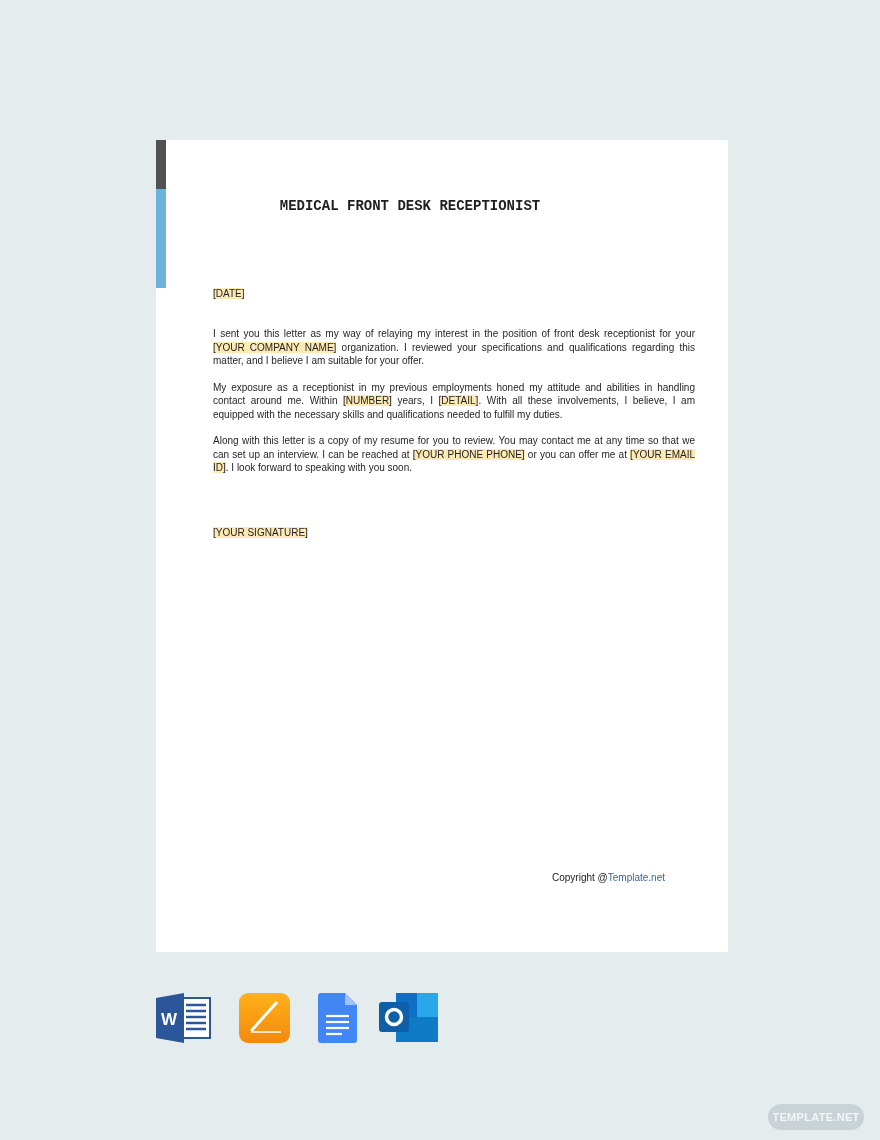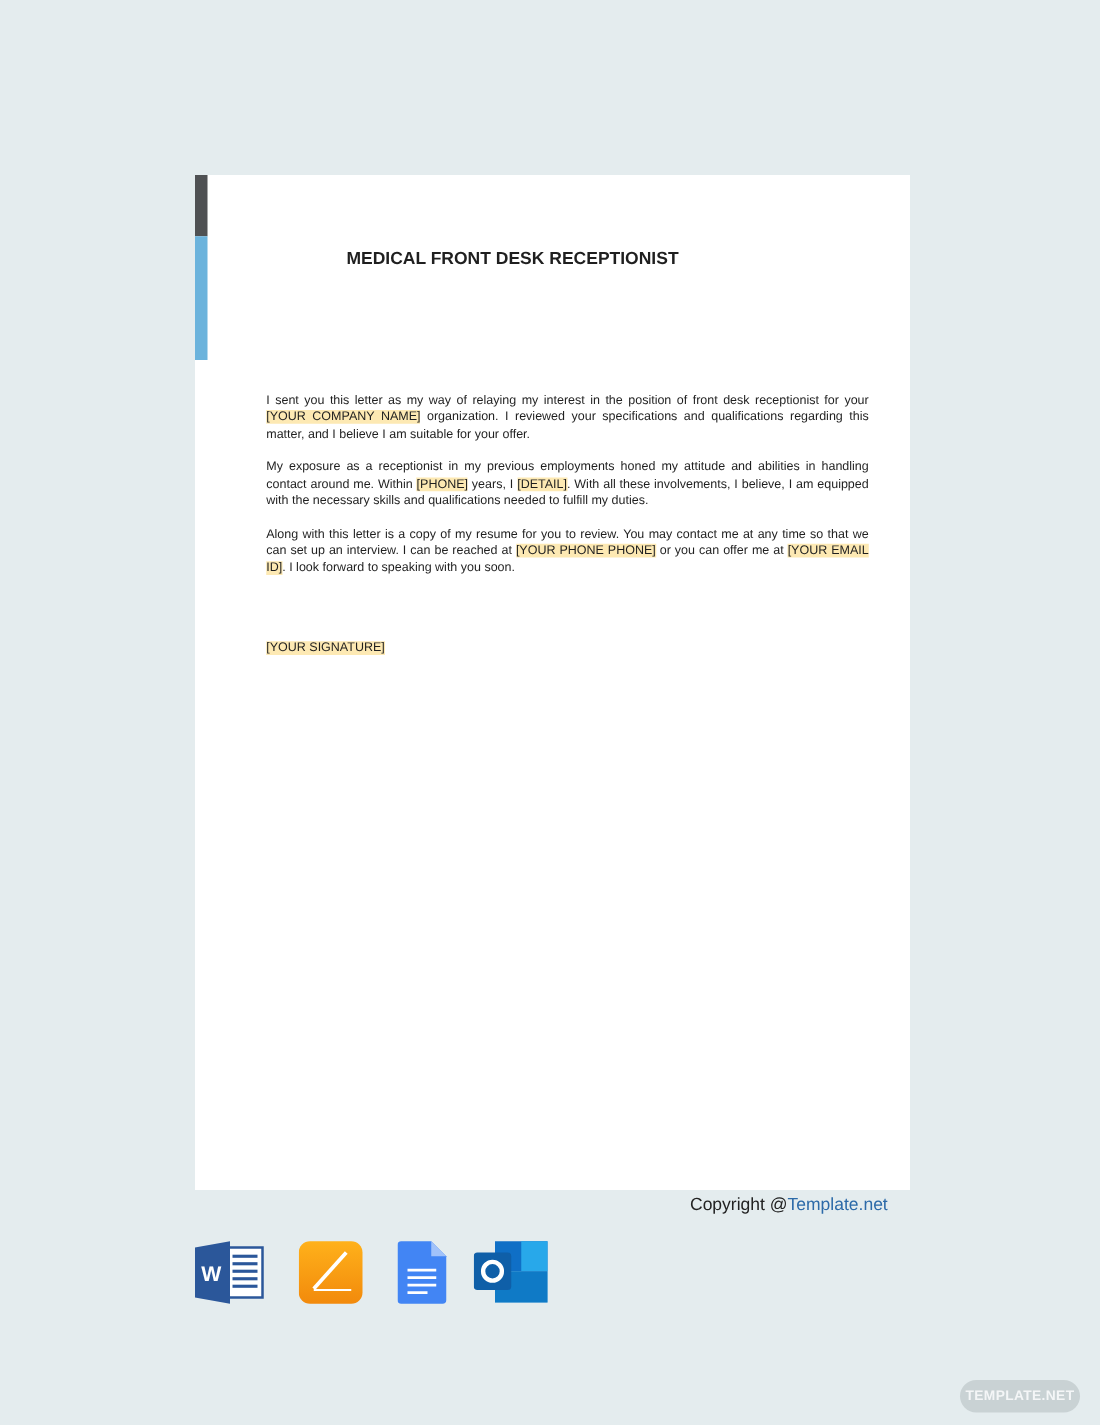--- a/index.html
+++ b/index.html
@@ -7,30 +7,30 @@
     width:880px; height:1140px; background:#e4ecee; position:relative; overflow:hidden;
     font-family:"Liberation Sans", sans-serif;
   }
   .page {
     position:absolute; left:156px; top:140px; width:572px; height:812px; background:#ffffff;
   }
   .bar-dark { position:absolute; left:0; top:0; width:10px; height:49px; background:#4f5153; }
   .bar-blue { position:absolute; left:0; top:49px; width:10px; height:99px; background:#6bb3dc; }
   .title {
     position:absolute; left:0; width:508px; top:57px; text-align:center;
-    font-family:Liberation Sans, sans-serif; font-weight:bold; font-size:14px; line-height:19px; color:#1f1f1f;
+    font-family:Liberation Mono, monospace; font-weight:bold; font-size:14px; line-height:19px; color:#1f1f1f;
   }
   .body {
     position:absolute; left:57px; top:147px; width:482px;
     font-size:10px; line-height:13.4px; color:#1f1f1f;
   }
   .body p { margin:0; text-align:justify; }
   .hl { background:#fde9b3; }
   .copyright {
-    position:absolute; left:396px; top:815px; font-size:14px; color:#222;
+    position:absolute; left:396px; top:732px; font-size:10px; color:#222;
   }
   .copyright .link { color:#2c6aa8; }
   .icons { position:absolute; left:156px; top:992px; height:52px; }
   .icon { position:absolute; top:0; }
   .badge {
     position:absolute; left:768px; top:1104px; width:96px; height:26px; border-radius:13px;
     background:#c9d2d4; color:#f4f6f7; font-size:11px; font-weight:bold; text-align:center; line-height:26px;
     letter-spacing:0.3px;
   }
 </style>
@@ -39,25 +39,26 @@
 
 <div class="page">
   <div class="bar-dark"></div>
   <div class="bar-blue"></div>
 
   <div class="title">
     <div>MEDICAL FRONT DESK RECEPTIONIST</div>
   </div>
 
   <div class="body">
+    <p><span class="hl">[DATE]</span></p>
     <div style="height:13.4px"></div>
     <div style="height:13.4px"></div>
     <p><span>I sent you this letter as my way of relaying my interest in the position of front desk receptionist for your </span><span class="hl">[YOUR COMPANY NAME]</span><span> organization. I reviewed your specifications and qualifications regarding this matter, and I believe I am suitable for your offer.</span></p>
     <div style="height:13.4px"></div>
-    <p><span>My exposure as a receptionist in my previous employments honed my attitude and abilities in handling contact around me. Within </span><span class="hl">[PHONE]</span><span> years, I </span><span class="hl">[DETAIL]</span><span>. With all these involvements, I believe, I am equipped with the necessary skills and qualifications needed to fulfill my duties.</span></p>
+    <p><span>My exposure as a receptionist in my previous employments honed my attitude and abilities in handling contact around me. Within </span><span class="hl">[NUMBER]</span><span> years, I </span><span class="hl">[DETAIL]</span><span>. With all these involvements, I believe, I am equipped with the necessary skills and qualifications needed to fulfill my duties.</span></p>
     <div style="height:13.4px"></div>
     <p><span>Along with this letter is a copy of my resume for you to review. You may contact me at any time so that we can set up an interview. I can be reached at </span><span class="hl">[YOUR PHONE PHONE]</span><span> or you can offer me at </span><span class="hl">[YOUR EMAIL ID]</span><span>. I look forward to speaking with you soon.</span></p>
     <div style="height:26px"></div>
     <div style="height:25px"></div>
     <p><span class="hl">[YOUR SIGNATURE]</span></p>
     <div style="height:40px"></div>
   </div>
 
   <div class="copyright">
     <span>Copyright @</span><span class="link">Template.net</span>

